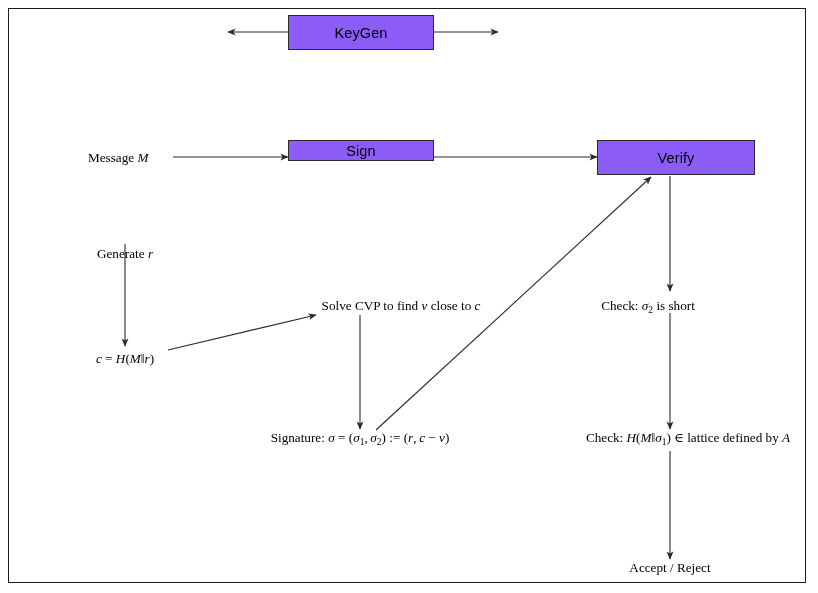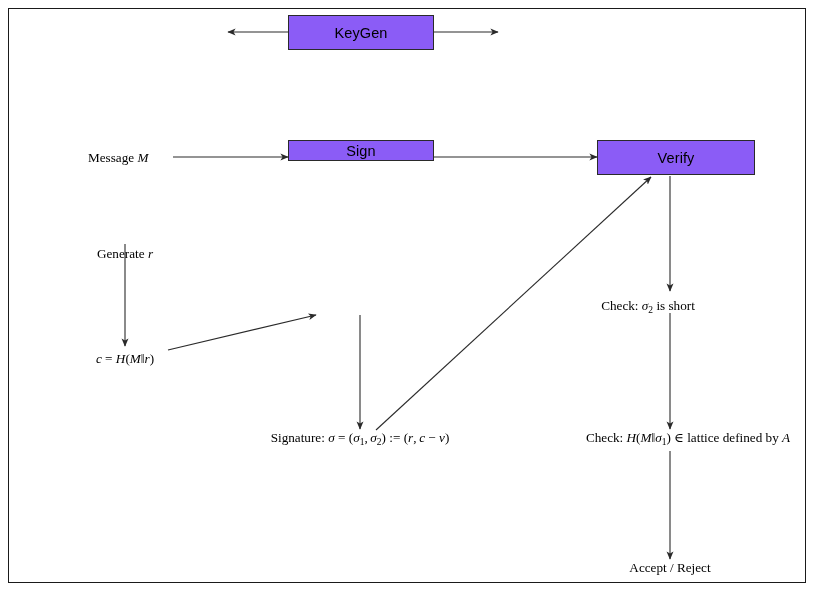--- a/index.html
+++ b/index.html
@@ -117,20 +117,23 @@
   </div>
 
   <div class="lbl center" style="left:125px; top:220px;margin-top:26px;">
     Generate <i class="mv">r</i>
   </div>
 
   <div class="lbl center" style="left:125px; top:351px;">
     <i class="mv">c</i> = <i class="mv">H</i>(<i class="mv">M</i>‖<i class="mv">r</i>)
   </div>
 
+  <div class="lbl center" style="left:401px; top:298px;">
+    Solve CVP to find <i class="mv">v</i> close to <i class="mv">c</i>
+  </div>
 
   <div class="lbl center" style="left:360px; top:430px;">
     Signature: <i class="mv">σ</i> = (<i class="mv">σ</i><span class="sub">1</span>, <i class="mv">σ</i><span class="sub">2</span>) := (<i class="mv">r</i>, <i class="mv">c</i> − <i class="mv">v</i>)
   </div>
 
   <div class="lbl center" style="left:648px; top:298px;">
     Check: <i class="mv">σ</i><span class="sub">2</span> is short
   </div>
 
   <div class="lbl center" style="left:688px; top:430px;">

